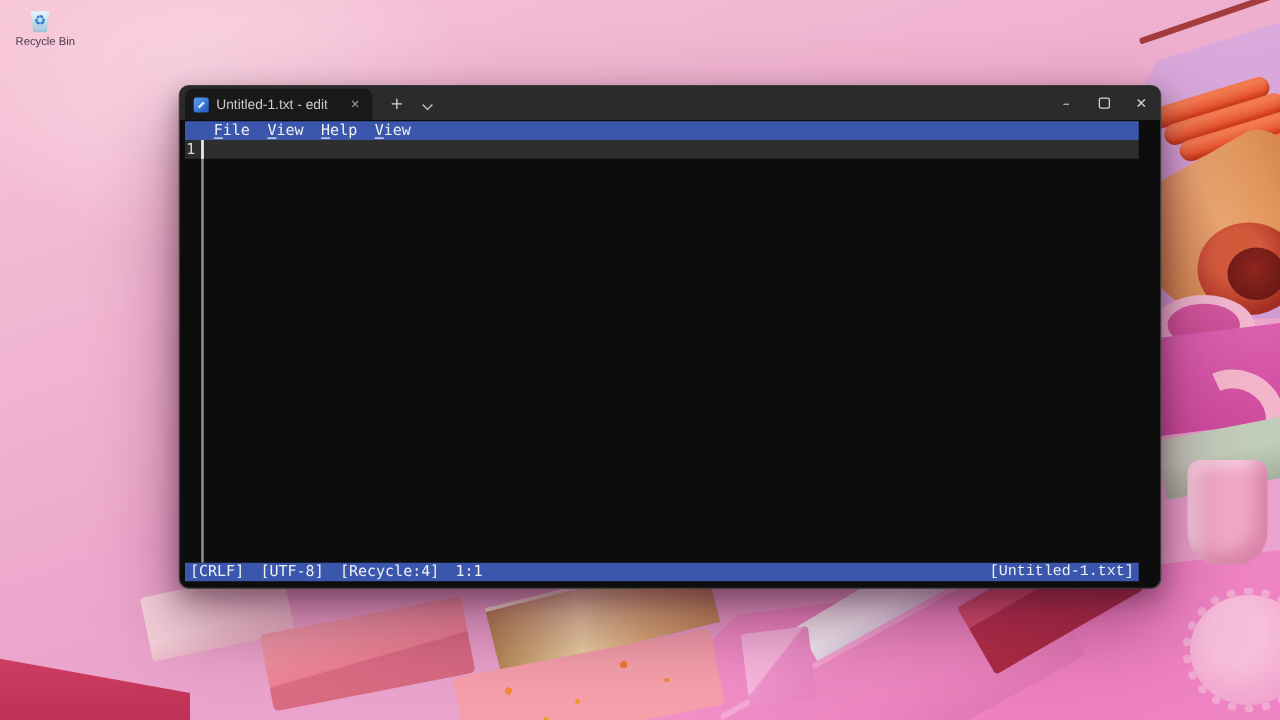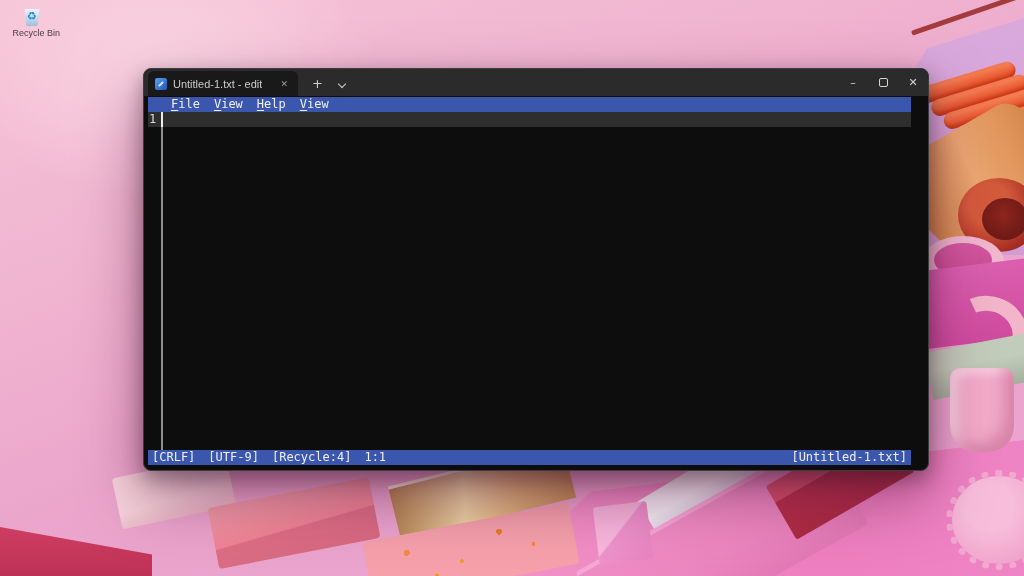--- a/index.html
+++ b/index.html
@@ -123,21 +123,21 @@
   .menu-item { display:inline-block; }
   .menu-item::first-letter { text-decoration:underline; text-underline-offset:2px; }
   .editor { flex:1; position:relative; background:#0d0d0d; }
   .cur-line { position:absolute; left:0; right:0; top:0; height:15px; background:#2e2e2e; }
   .line-no { position:absolute; left:1px; top:0; height:15px; line-height:15px; color:#d8d8d8; }
   .gutter-vline { position:absolute; left:13px; top:0; bottom:0; width:2px; background:#909090; }
   .cursor { position:absolute; left:13px; top:0; width:2px; height:15px; background:#ededed; }
   .statusbar { height:15px; line-height:15px; background:#3a57ad; color:#efefef;
     display:flex; padding:0 4px;gap:12px; }
   .status-left { display:flex; gap:13px; }
-  .status-right { margin-left:auto; }
+  .status-right { margin-left:auto;font-family:Liberation Mono, monospace; }
 </style>
 </head>
 <body>
 
 <div class="desktop">
 
   <div class="shape wp-topleft-light"></div>
   <div class="shape wp-bottomright-ground"></div>
   <div class="shape wp-lavender"></div>
   <div class="shape wp-maroon-edge"></div>
@@ -207,21 +207,21 @@
       <div class="editor">
         <div class="cur-line"></div>
         <span class="line-no">1</span>
         <div class="gutter-vline"></div>
         <div class="cursor"></div>
       </div>
 
       <div class="statusbar">
         <div class="status-left">
           <span>[CRLF]</span>
-          <span>[UTF-9]</span>
+          <span>[UTF-8]</span>
           <span>[Recycle:4]</span>
           <span>1:1</span>
         </div>
         <span class="status-right">[Untitled-1.txt]</span>
       </div>
     </div>
 
   </div>
 </div>
 

